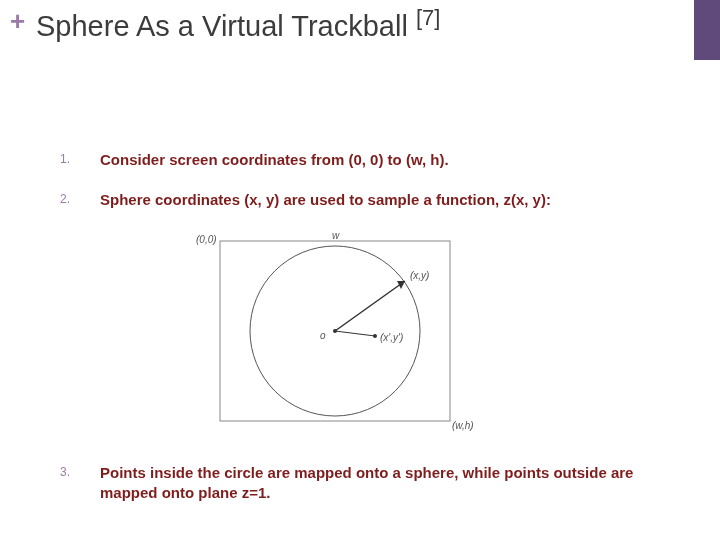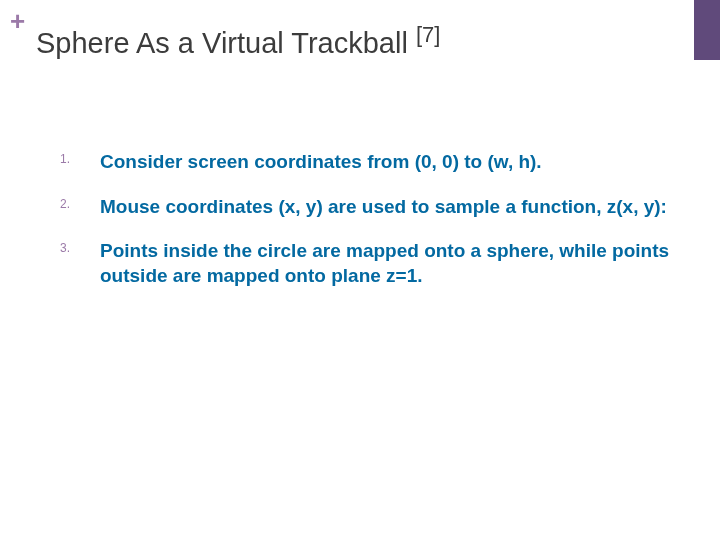--- a/index.html
+++ b/index.html
@@ -23,21 +23,21 @@
   .accent-block {
     position: absolute;
     top: 0;
     right: 0;
     width: 26px;
     height: 60px;
     background: #604a7b;
   }
   .title {
     position: absolute;
-    top: 22px;
+    top: 5px;
     left: 36px;
     font-size: 29px;
     color: #3c3c3c;
     font-weight: normal;
   }
   .title .sup {
     vertical-align: super;
     font-size: 22px;
   }
   .content {
@@ -52,22 +52,22 @@
     margin-bottom: 20px;
   }
   .list-num {
     width: 40px;
     flex-shrink: 0;
     color: #9b7aa8;
     font-size: 12px;
     padding-top: 2px;
   }
   .list-text {
-    color: #0369a1;
-    font-size: 19px;
+    color: #7f1d1d;
+    font-size: 15px;
     font-weight: bold;
     line-height: 1.3;
   }
   .diagram-wrap {
     margin: 8px 0 20px 130px;
   }
   .third-row {
     margin-top: 12px;
   }
 </style>
@@ -83,22 +83,39 @@
 
 <div class="content">
 
   <div class="list-row">
     <div class="list-num">1.</div>
     <div class="list-text">Consider screen coordinates from (0, 0) to (w, h).</div>
   </div>
 
   <div class="list-row">
     <div class="list-num">2.</div>
-    <div class="list-text">Mouse coordinates (x, y) are used to sample a function, z(x, y):</div>
+    <div class="list-text">Sphere coordinates (x, y) are used to sample a function, z(x, y):</div>
   </div>
 
+  <div class="diagram-wrap">
+    <svg width="300" height="210" viewBox="0 0 300 210">
+      <rect x="30" y="12" width="230" height="180" fill="none" stroke="#888" stroke-width="1"></rect>
+      <circle cx="145" cy="102" r="85" fill="none" stroke="#555" stroke-width="1"></circle>
+      <line x1="145" y1="102" x2="215" y2="52" stroke="#333" stroke-width="1.5"></line>
+      <polygon points="215,52 207,52 211,60" fill="#333"></polygon>
+      <line x1="145" y1="102" x2="185" y2="107" stroke="#333" stroke-width="1"></line>
+      <circle cx="185" cy="107" r="2" fill="#333"></circle>
+      <circle cx="145" cy="102" r="2" fill="#333"></circle>
+      <text x="6" y="14" font-size="10" fill="#555" font-style="italic">(0,0)</text>
+      <text x="142" y="10" font-size="10" fill="#555" font-style="italic">w</text>
+      <text x="220" y="50" font-size="10" fill="#555" font-style="italic">(x,y)</text>
+      <text x="130" y="110" font-size="10" fill="#555" font-style="italic">o</text>
+      <text x="190" y="112" font-size="10" fill="#555" font-style="italic">(x',y')</text>
+      <text x="262" y="200" font-size="10" fill="#555" font-style="italic">(w,h)</text>
+    </svg>
+  </div>
 
   <div class="list-row third-row">
     <div class="list-num">3.</div>
     <div class="list-text">Points inside the circle are mapped onto a sphere, while points outside are mapped onto plane  z=1.</div>
   </div>
 
 </div>
 
 </body></html>

